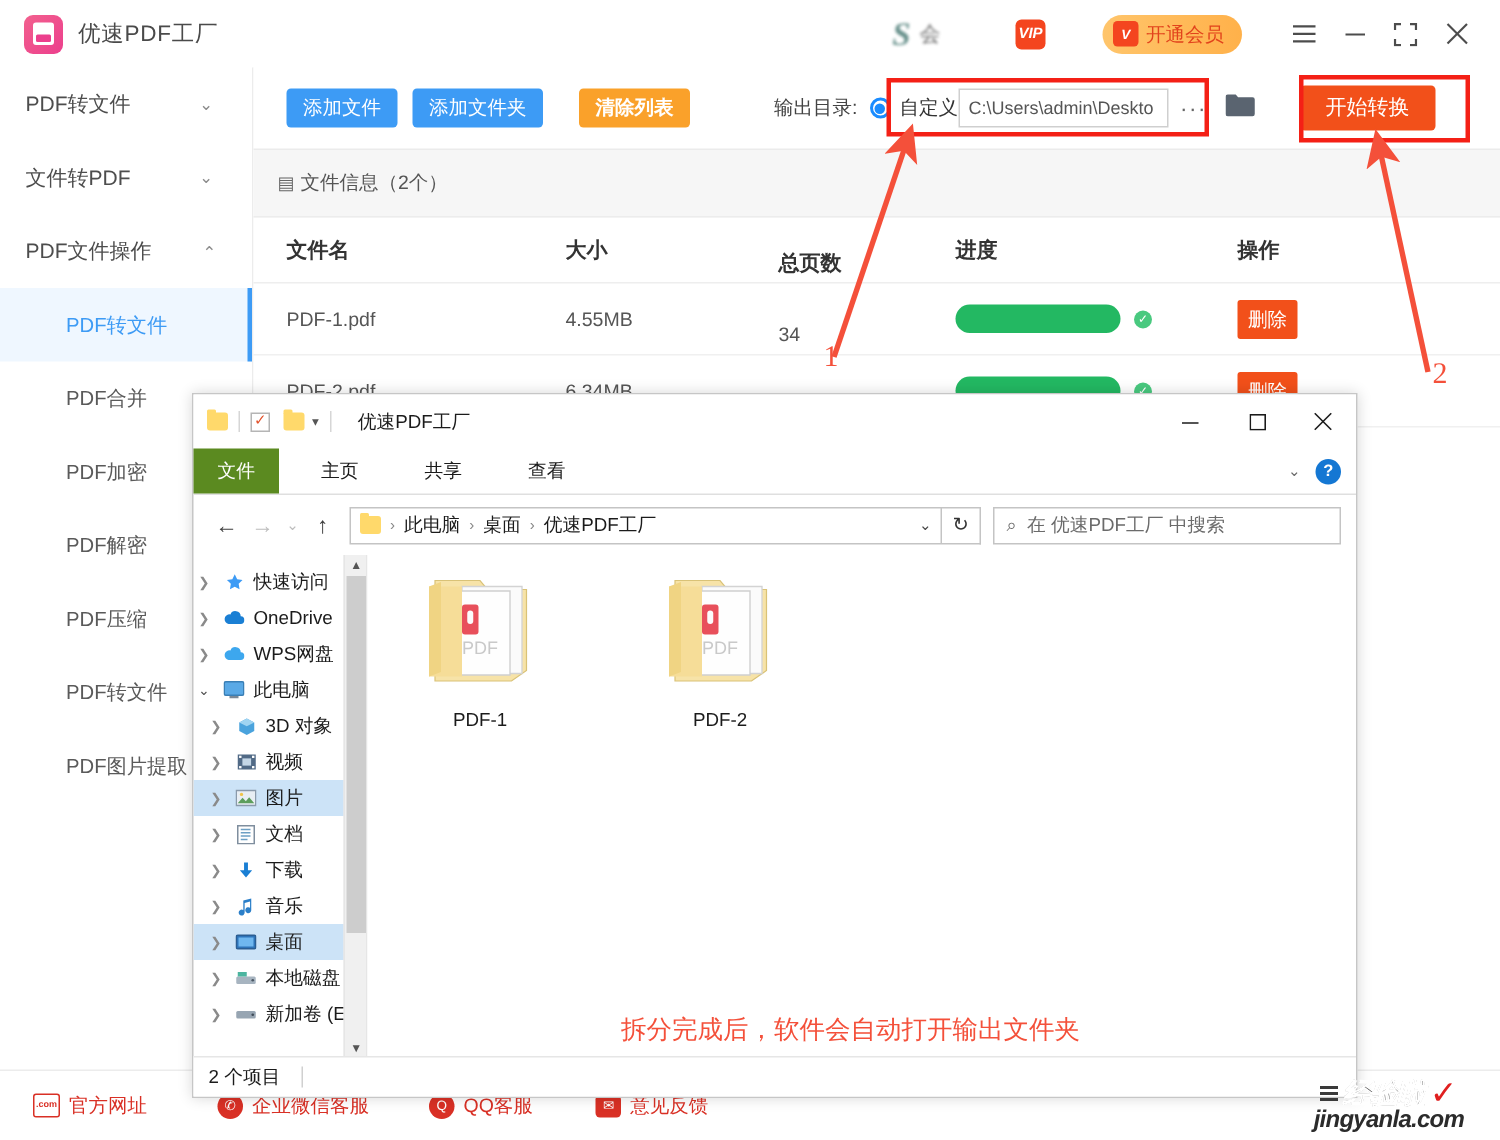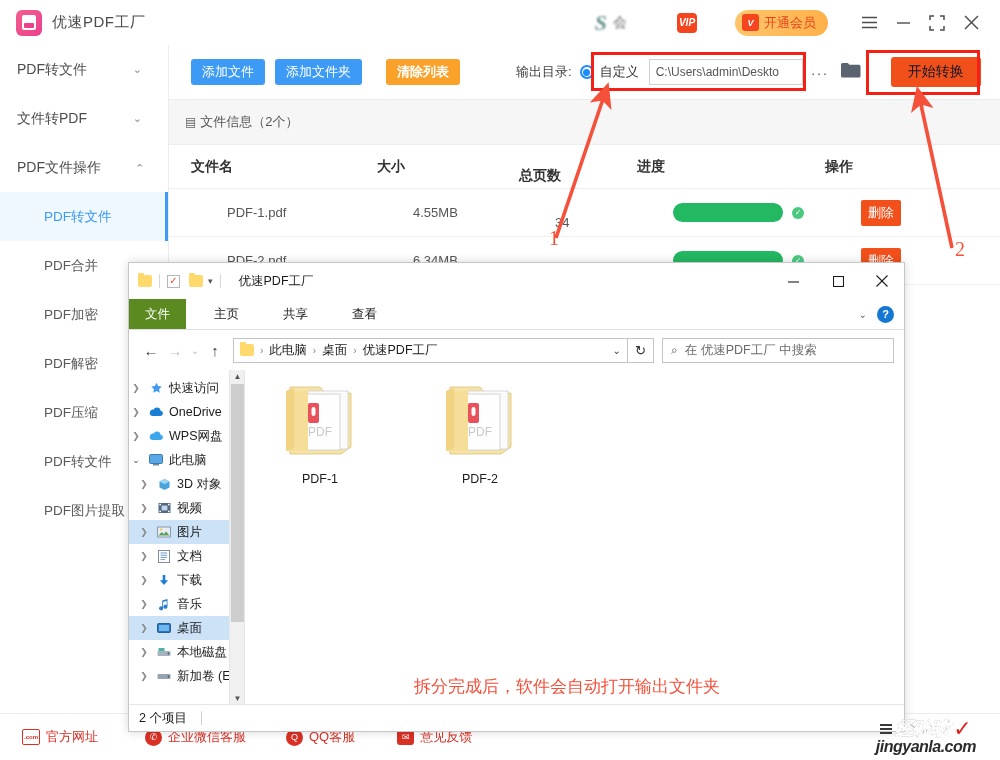--- a/index.html
+++ b/index.html
@@ -88,29 +88,29 @@
 
   .out-label{ font-size:13px; color:#444; margin-left:56px; }
   .radio-outer{
     width:14px; height:14px; border-radius:50%; border:2px solid #1a8cff;
     display:flex; align-items:center; justify-content:center; margin-left:8px;
     cursor:pointer; background:#fff;
   }
   .radio-inner{ width:7px; height:7px; border-radius:50%; background:#1a8cff; }
   .custom-label{ font-size:13px; color:#333; margin-left:6px; }
   .path-input{
-    margin-left:10px; width:154px; height:26px; border:1px solid #cfcfcf;
+    margin-left:0; width:140px; height:26px; border:1px solid #cfcfcf;
     background:#fff; font-size:12px; color:#555; padding:0 6px; line-height:24px;
     overflow:hidden; white-space:nowrap;
   }
   .dots{ margin-left:8px; font-size:15px; color:#666; letter-spacing:1px; cursor:pointer;}
   .folder-ico{ margin-left:12px; cursor:pointer; }
   .start-btn{
     margin-left:30px; height:30px; padding:0 17px; background:#f2501a;
-    color:#0f172a; font-size:14px; display:flex; align-items:center;
+    color:#ffffff; font-size:14px; display:flex; align-items:center;
     border-radius:3px; cursor:pointer;
   }
 
   
   .sidebar{
     position:absolute; left:0; top:45px; width:169px; height:668px;
     background:#fff; border-right:1px solid #ececec;
   }
   .side-group{
     height:49px; display:flex; align-items:center; padding-left:17px;
@@ -141,21 +141,21 @@
     padding-left:16px; font-size:13px; color:#555;
     border-bottom:1px solid #ececec;
   }
   .panel-head .doc-ico{ margin-right:4px; color:#666; font-size:12px; }
   .tbl-head{
     height:44px; display:flex; align-items:center; font-size:14px;
     color:#333; font-weight:bold; border-bottom:1px solid #eee;
   }
   .tbl-row{
     height:48px; display:flex; align-items:center; font-size:13px;
-    color:#555; border-bottom:1px solid #f0f0f0;padding-left:36px;
+    color:#555; border-bottom:1px solid #f0f0f0;
   }
   .c-name{ width:208px; padding-left:22px; }
   .c-size{ width:142px; }
   .c-pages{ width:118px;margin-top:19px; }
   .c-prog{ width:188px; display:flex; align-items:center; }
   .c-act{ flex:1; }
   .bar{
     width:110px; height:19px; border-radius:10px; background:#23b862;
   }
   .check-dot{

